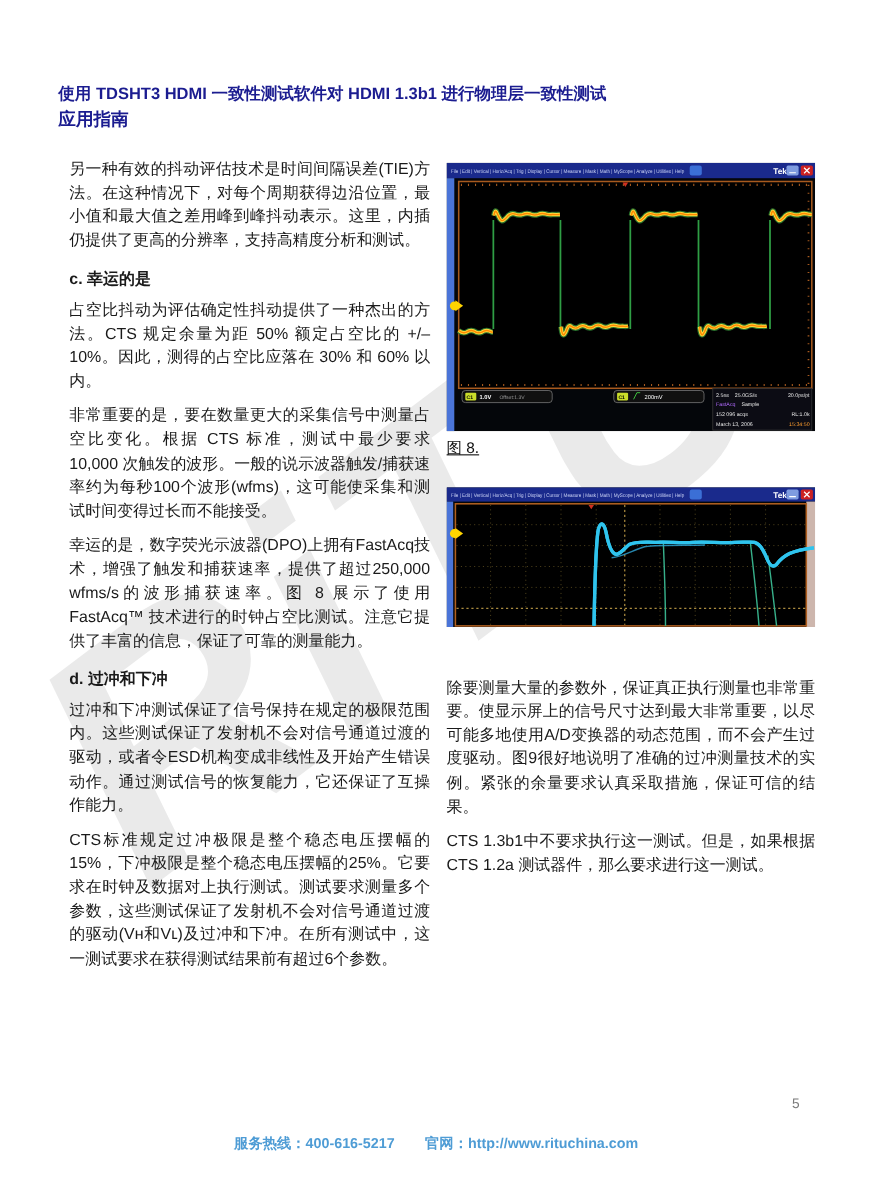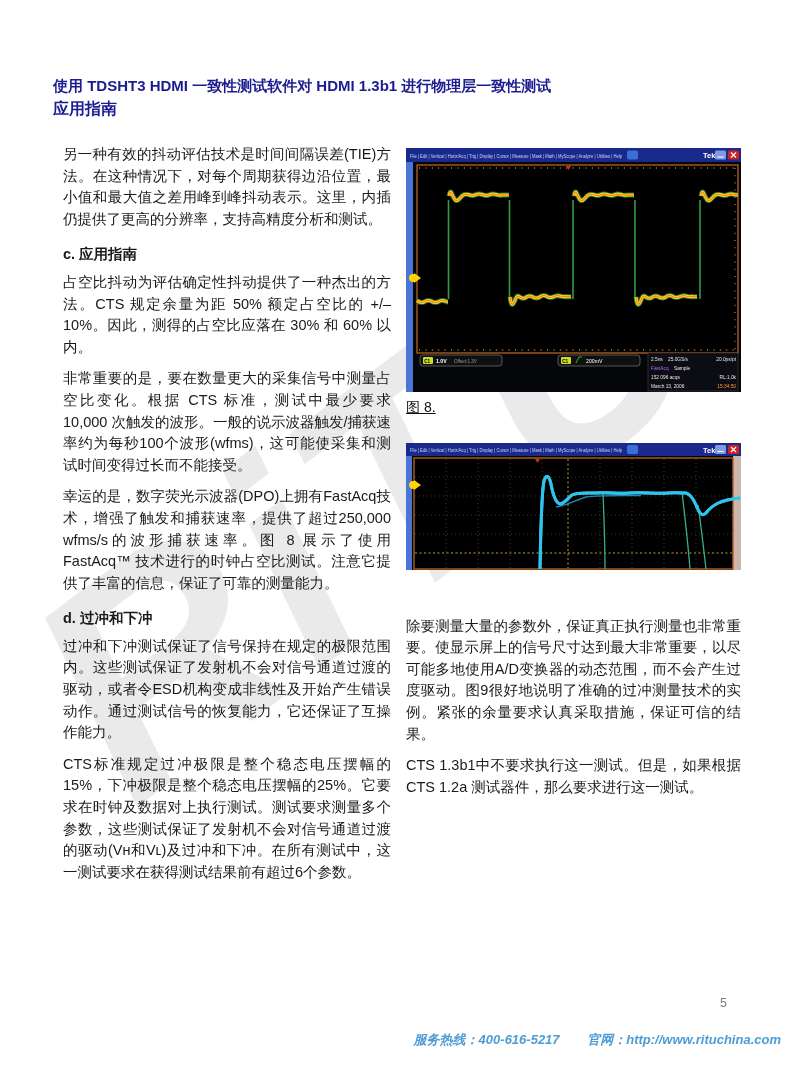--- a/index.html
+++ b/index.html
@@ -16,42 +16,42 @@
         text-align:justify;}
   .colR{position:absolute;left:406px;top:148px;width:335px;font-size:14.5px;line-height:21.6px;
         text-align:justify;}
   .para{margin:0 0 10px 0;}
   .subhead{font-weight:bold;margin:14px 0 6px 0;font-size:14.5px;}
   .figcap{font-size:14px;color:#111;margin:5px 0 0 0;text-align:left;text-decoration:underline;}
   .scope-wrap{line-height:0;}
   .gap-to-fig9{height:24px;}
   .gap-to-text{height:46px;}
   .pagenum{position:absolute;right:66px;top:996px;font-size:12.5px;color:#7a7a7a;}
-  .footer{position:absolute;left:0;right:0;top:1031px;text-align:right;font-size:13px;font-weight:bold;
-        color:#4e9cd5;font-style:italic;}
+  .footer{position:absolute;left:0;right:0;top:1031px;text-align:center;font-size:13px;font-weight:bold;
+        color:#4e9cd5;}
   .footer span{margin:0 12px;}
   svg text{font-family:"Liberation Sans",sans-serif;}
 </style>
 </head>
 <body>
 
 <div class="page">
 
   <div class="watermark">RiTU</div>
 
   <div class="content">
 
     <div class="hdr">
       <div class="title">使用 TDSHT3 HDMI 一致性测试软件对 HDMI 1.3b1 进行物理层一致性测试</div>
       <div class="subtitle">应用指南</div>
     </div>
 
     <div class="colL">
       <p class="para">另一种有效的抖动评估技术是时间间隔误差(TIE)方法。在这种情况下，对每个周期获得边沿位置，最小值和最大值之差用峰到峰抖动表示。这里，内插仍提供了更高的分辨率，支持高精度分析和测试。</p>
-      <div class="subhead">c. 应用指南</div>
+      <div class="subhead">c. 幸运的是</div>
       <p class="para">占空比抖动为评估确定性抖动提供了一种杰出的方法。CTS 规定余量为距 50% 额定占空比的 +/–10%。因此，测得的占空比应落在 30% 和 60% 以内。</p>
       <p class="para">非常重要的是，要在数量更大的采集信号中测量占空比变化。根据 CTS 标准，测试中最少要求 10,000 次触发的波形。一般的说示波器触发/捕获速率约为每秒100个波形(wfms)，这可能使采集和测试时间变得过长而不能接受。</p>
       <p class="para">幸运的是，数字荧光示波器(DPO)上拥有FastAcq技术，增强了触发和捕获速率，提供了超过250,000 wfms/s的波形捕获速率。图 8 展示了使用 FastAcq™ 技术进行的时钟占空比测试。注意它提供了丰富的信息，保证了可靠的测量能力。</p>
       <div class="subhead">d. 过冲和下冲</div>
       <p class="para">过冲和下冲测试保证了信号保持在规定的极限范围内。这些测试保证了发射机不会对信号通道过渡的驱动，或者令ESD机构变成非线性及开始产生错误动作。通过测试信号的恢复能力，它还保证了互操作能力。</p>
       <p class="para">CTS标准规定过冲极限是整个稳态电压摆幅的15%，下冲极限是整个稳态电压摆幅的25%。它要求在时钟及数据对上执行测试。测试要求测量多个参数，这些测试保证了发射机不会对信号通道过渡的驱动(Vʜ和Vʟ)及过冲和下冲。在所有测试中，这一测试要求在获得测试结果前有超过6个参数。</p>
     </div>
 
     <div class="colR">
 

